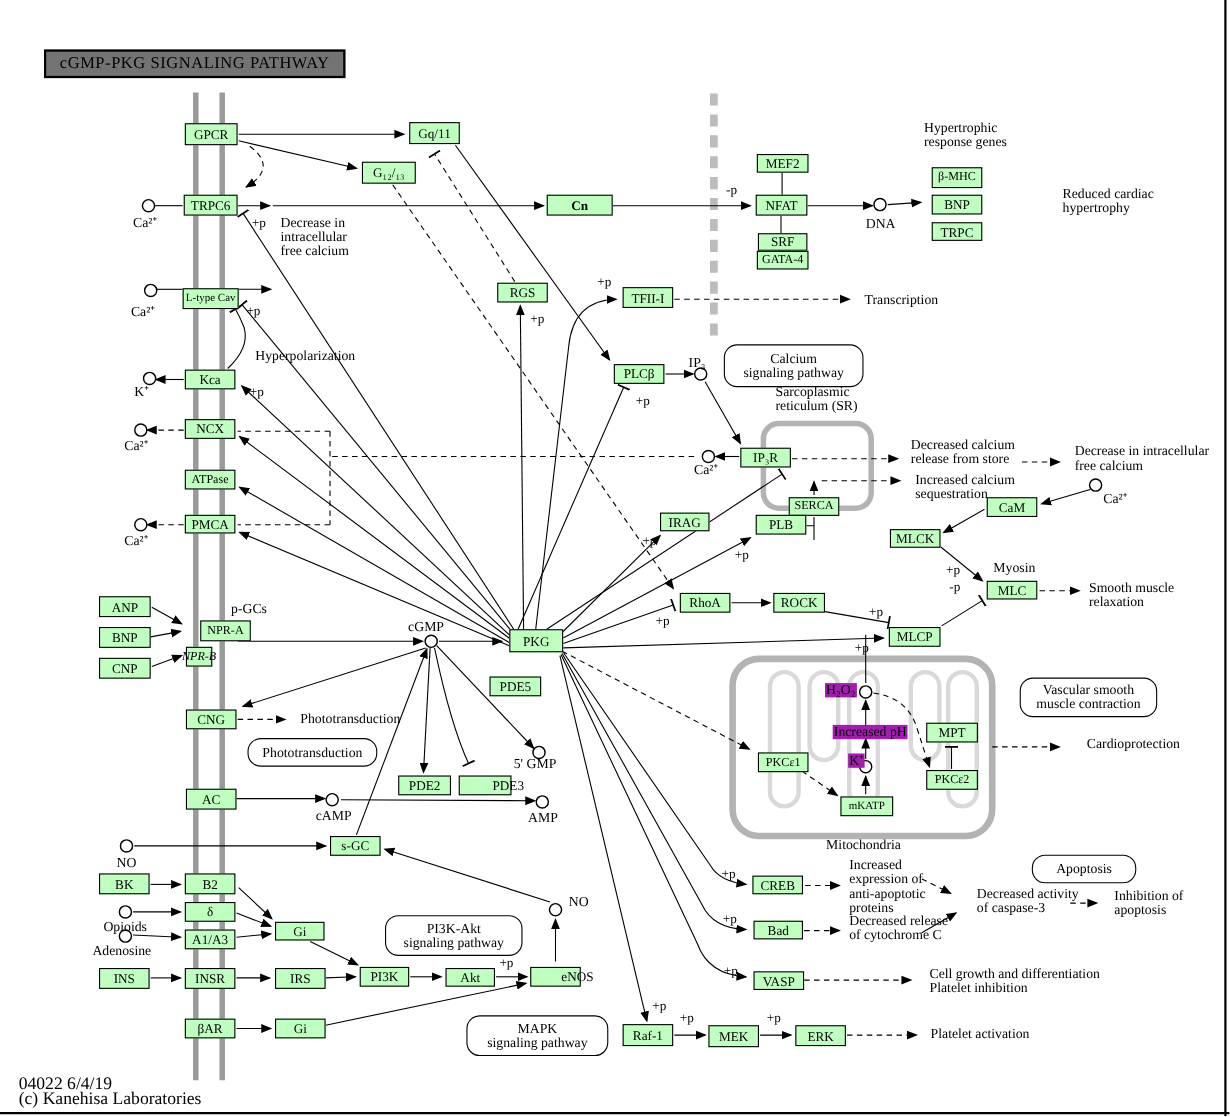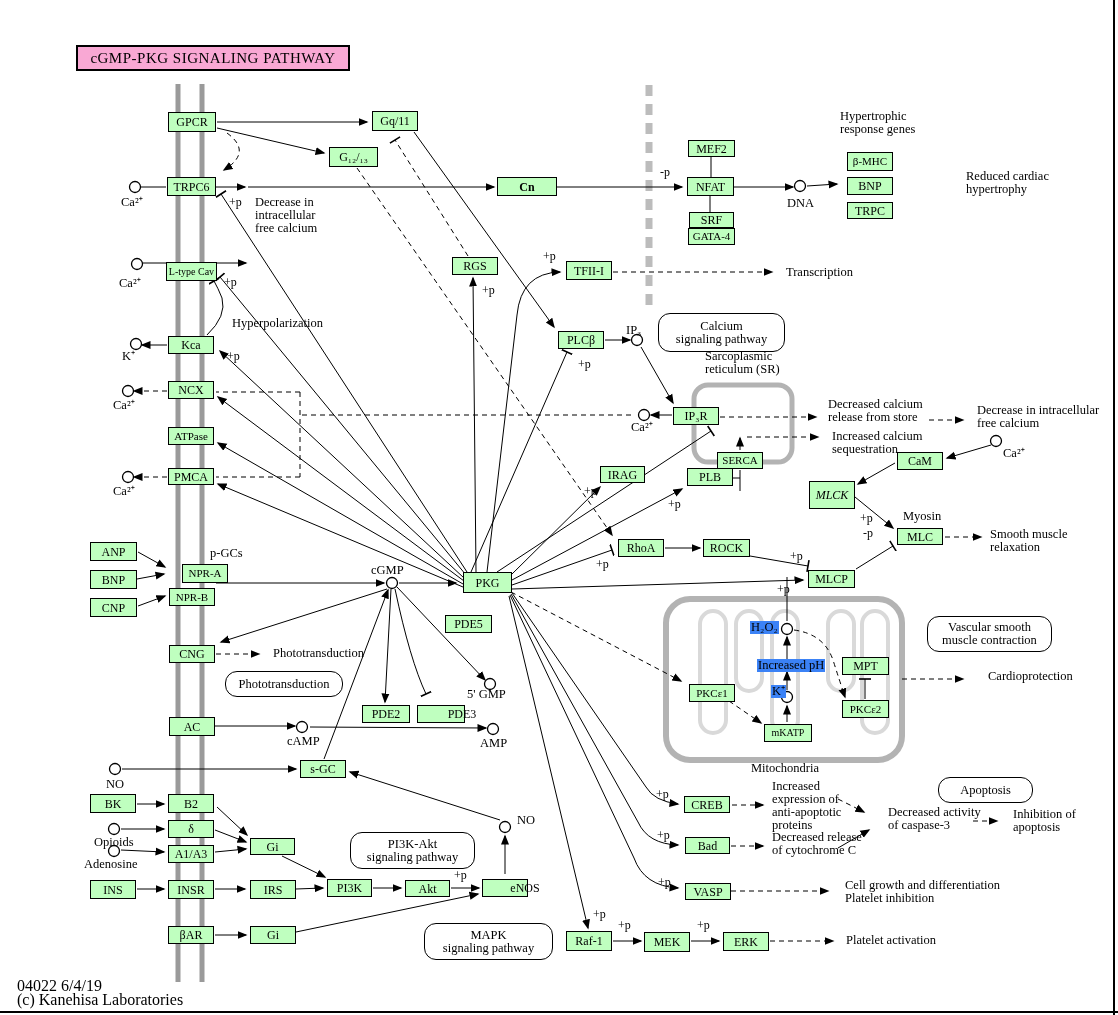--- a/index.html
+++ b/index.html
@@ -17,26 +17,26 @@
   .pwbox {
     position:absolute; box-sizing:border-box; background:#fff;
     border:1px solid #000; border-radius:12px;
     display:flex; flex-direction:column; align-items:center; justify-content:center;
     font-size:12.5px; line-height:13px; text-align:center; cursor:pointer;
   }
   .txt {
     position:absolute; font-size:12.5px; line-height:13px; white-space:nowrap;
     color:#000;
   }
-  .txt.bg { background:#3b82f6; padding:0 1px; }
+  .txt.bg { background:#a21caf; padding:0 1px; }
   .plabel { position:absolute; font-size:12px; line-height:12px; white-space:nowrap; }
   #title-box {
-    position:absolute; box-sizing:border-box; background:#f9a8d4;
+    position:absolute; box-sizing:border-box; background:#737373;
     border:2px solid #000; display:flex; align-items:center; justify-content:center;
-    font-size:15px; letter-spacing:0.5px;margin-left:36px;
+    font-size:15px; letter-spacing:0.5px;
   }
   .footer-line { position:absolute; font-size:16px; line-height:13px; }
 </style>
 </head>
 <body>
 
 <div id="stage">
   <svg id="edge-layer" width="1118" height="1015" xmlns="http://www.w3.org/2000/svg">
     <defs>
       <marker id="mk-arrow" markerUnits="userSpaceOnUse" markerWidth="11" markerHeight="10" refX="8.5" refY="4.5" orient="auto">
@@ -214,30 +214,30 @@
       <div class="node" style="left: 168px; top: 427px; width: 46px; height: 18px; font-size: 11px;">ATPase</div>
       <div class="node" style="left: 168px; top: 468px; width: 46px; height: 17px;">PMCA</div>
       <div class="node" style="left: 452px; top: 257px; width: 46px; height: 18px;">RGS</div>
       <div class="node" style="left: 566px; top: 261px; width: 46px; height: 19px;">TFII-I</div>
       <div class="node" style="left: 558px; top: 331px; width: 46px; height: 18px;">PLCβ</div>
       <div class="node" style="left: 673px; top: 407px; width: 46px; height: 18px;">IP₃R</div>
       <div class="node" style="left: 717px; top: 452px; width: 46px; height: 17px; font-size: 11px;">SERCA</div>
       <div class="node" style="left: 600px; top: 466px; width: 45px; height: 17px;">IRAG</div>
       <div class="node" style="left: 687px; top: 468px; width: 46px; height: 18px;">PLB</div>
       <div class="node" style="left: 897px; top: 452px; width: 46px; height: 18px;">CaM</div>
-      <div class="node" style="left: 809px; top: 481px; width: 46px; height: 28px; font-style: italic;">MLCK</div>
+      <div class="node" style="left: 809px; top: 481px; width: 46px; height: 17px;">MLCK</div>
       <div class="node" style="left: 897px; top: 528px; width: 46px; height: 17px;">MLC</div>
       <div class="node" style="left: 618px; top: 539px; width: 46px; height: 18px;">RhoA</div>
       <div class="node" style="left: 703px; top: 539px; width: 47px; height: 18px;">ROCK</div>
       <div class="node" style="left: 808px; top: 570px; width: 47px; height: 18px;">MLCP</div>
       <div class="node" style="left: 90px; top: 542px; width: 47px; height: 19px;">ANP</div>
       <div class="node" style="left: 90px; top: 570px; width: 47px; height: 19px;">BNP</div>
       <div class="node" style="left: 90px; top: 598px; width: 47px; height: 19px;">CNP</div>
       <div class="node" style="left: 169px; top: 564px; width: 46px; height: 19px; font-size: 11px; margin-left: 13px;">NPR-A</div>
-      <div class="node" style="left: 169px; top: 588px; width: 46px; height: 18px; font-size: 11px;">NPR-B</div>
+      <div class="node" style="left: 169px; top: 588px; width: 24px; height: 18px; font-size: 11px; font-style: italic;">NPR-B</div>
       <div class="node" style="left: 463px; top: 572px; width: 49px; height: 21px;">PKG</div>
       <div class="node" style="left: 445px; top: 615px; width: 47px; height: 18px;">PDE5</div>
       <div class="node" style="left: 362px; top: 705px; width: 48px; height: 18px;">PDE2</div>
       <div class="node" style="left: 417px; top: 705px; width: 48px; height: 18px; padding-left: 42px;">PDE3</div>
       <div class="node" style="left: 169px; top: 645px; width: 46px; height: 18px;">CNG</div>
       <div class="node" style="left: 169px; top: 717px; width: 46px; height: 19px;">AC</div>
       <div class="node" style="left: 300px; top: 760px; width: 46px; height: 18px;">s-GC</div>
       <div class="node" style="left: 90px; top: 794px; width: 46px; height: 19px;">BK</div>
       <div class="node" style="left: 168px; top: 794px; width: 46px; height: 19px;">B2</div>
       <div class="node" style="left: 168px; top: 820px; width: 46px; height: 18px;">δ</div>

